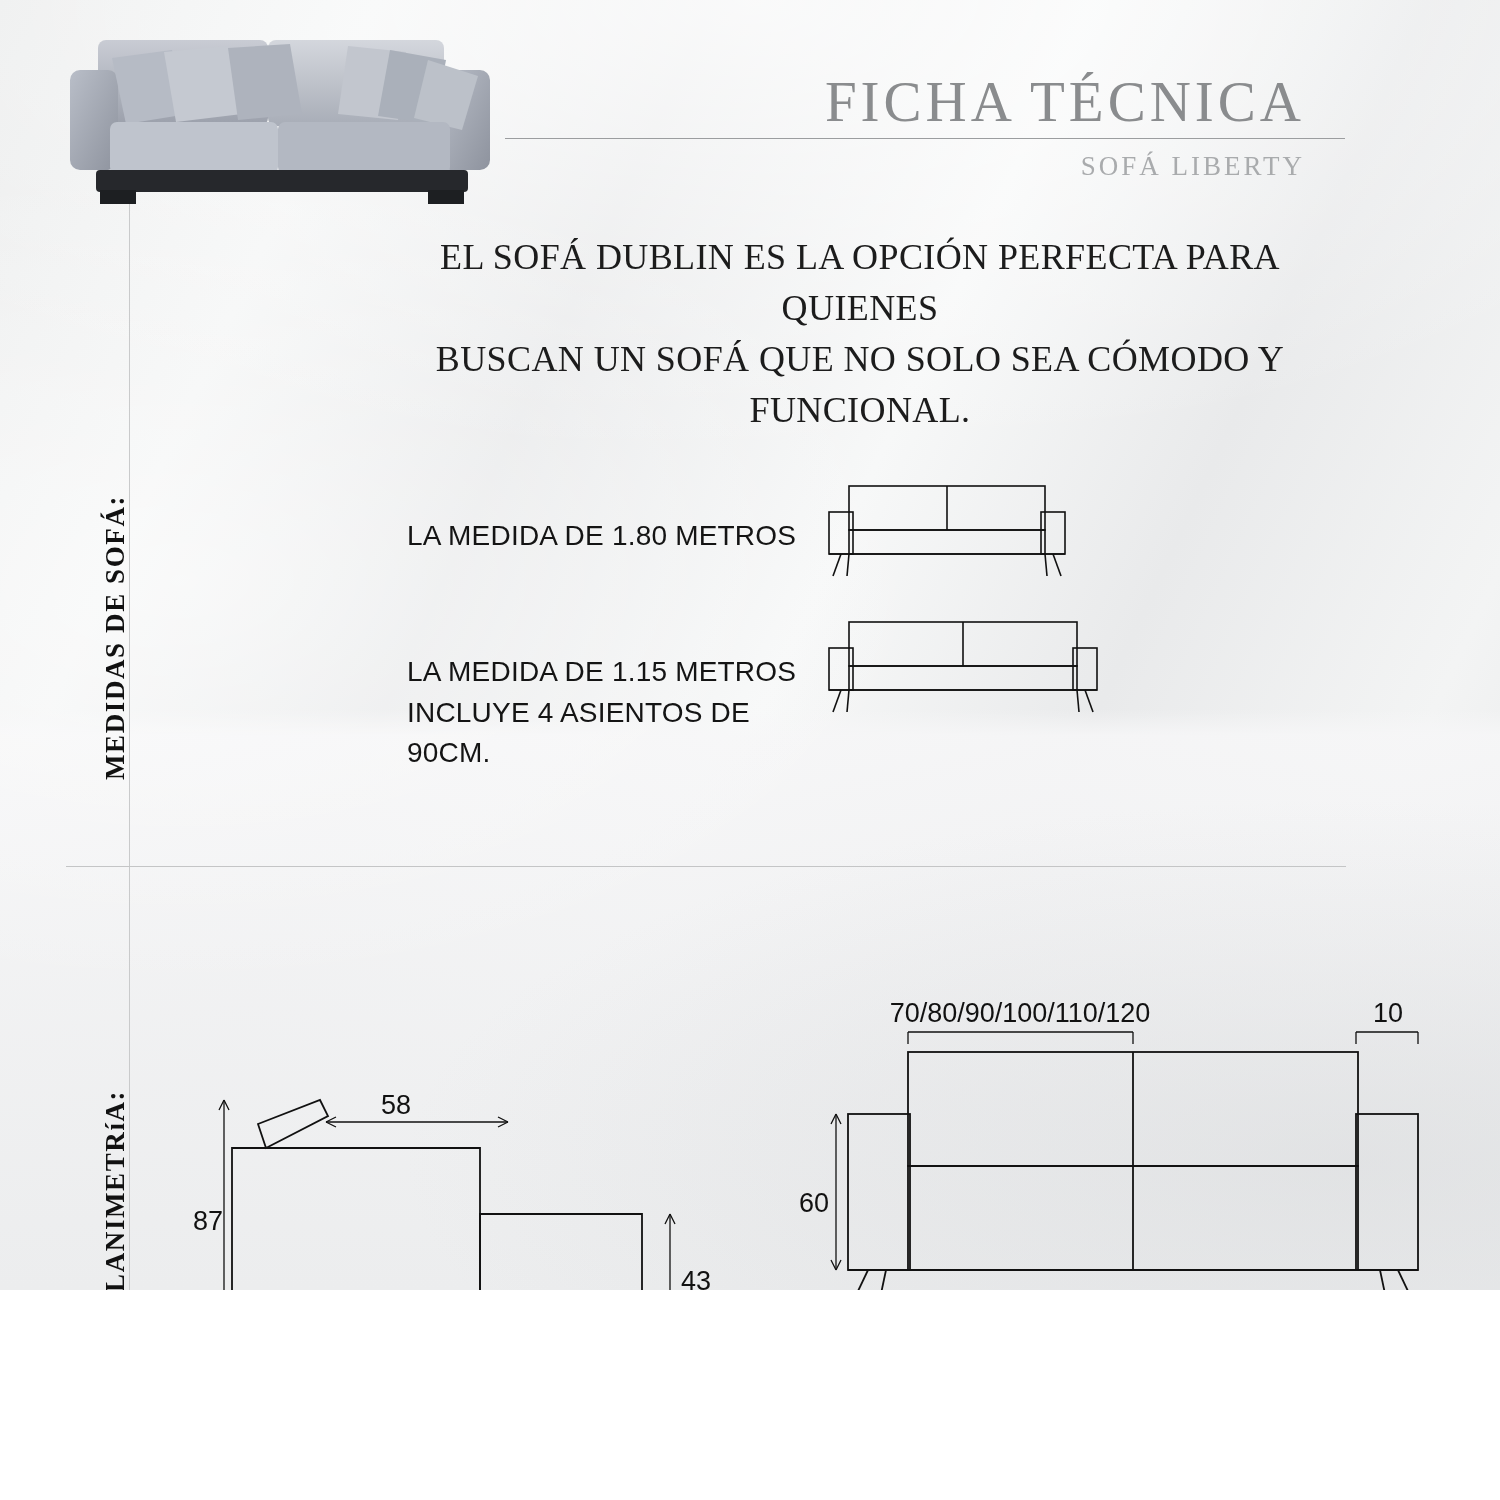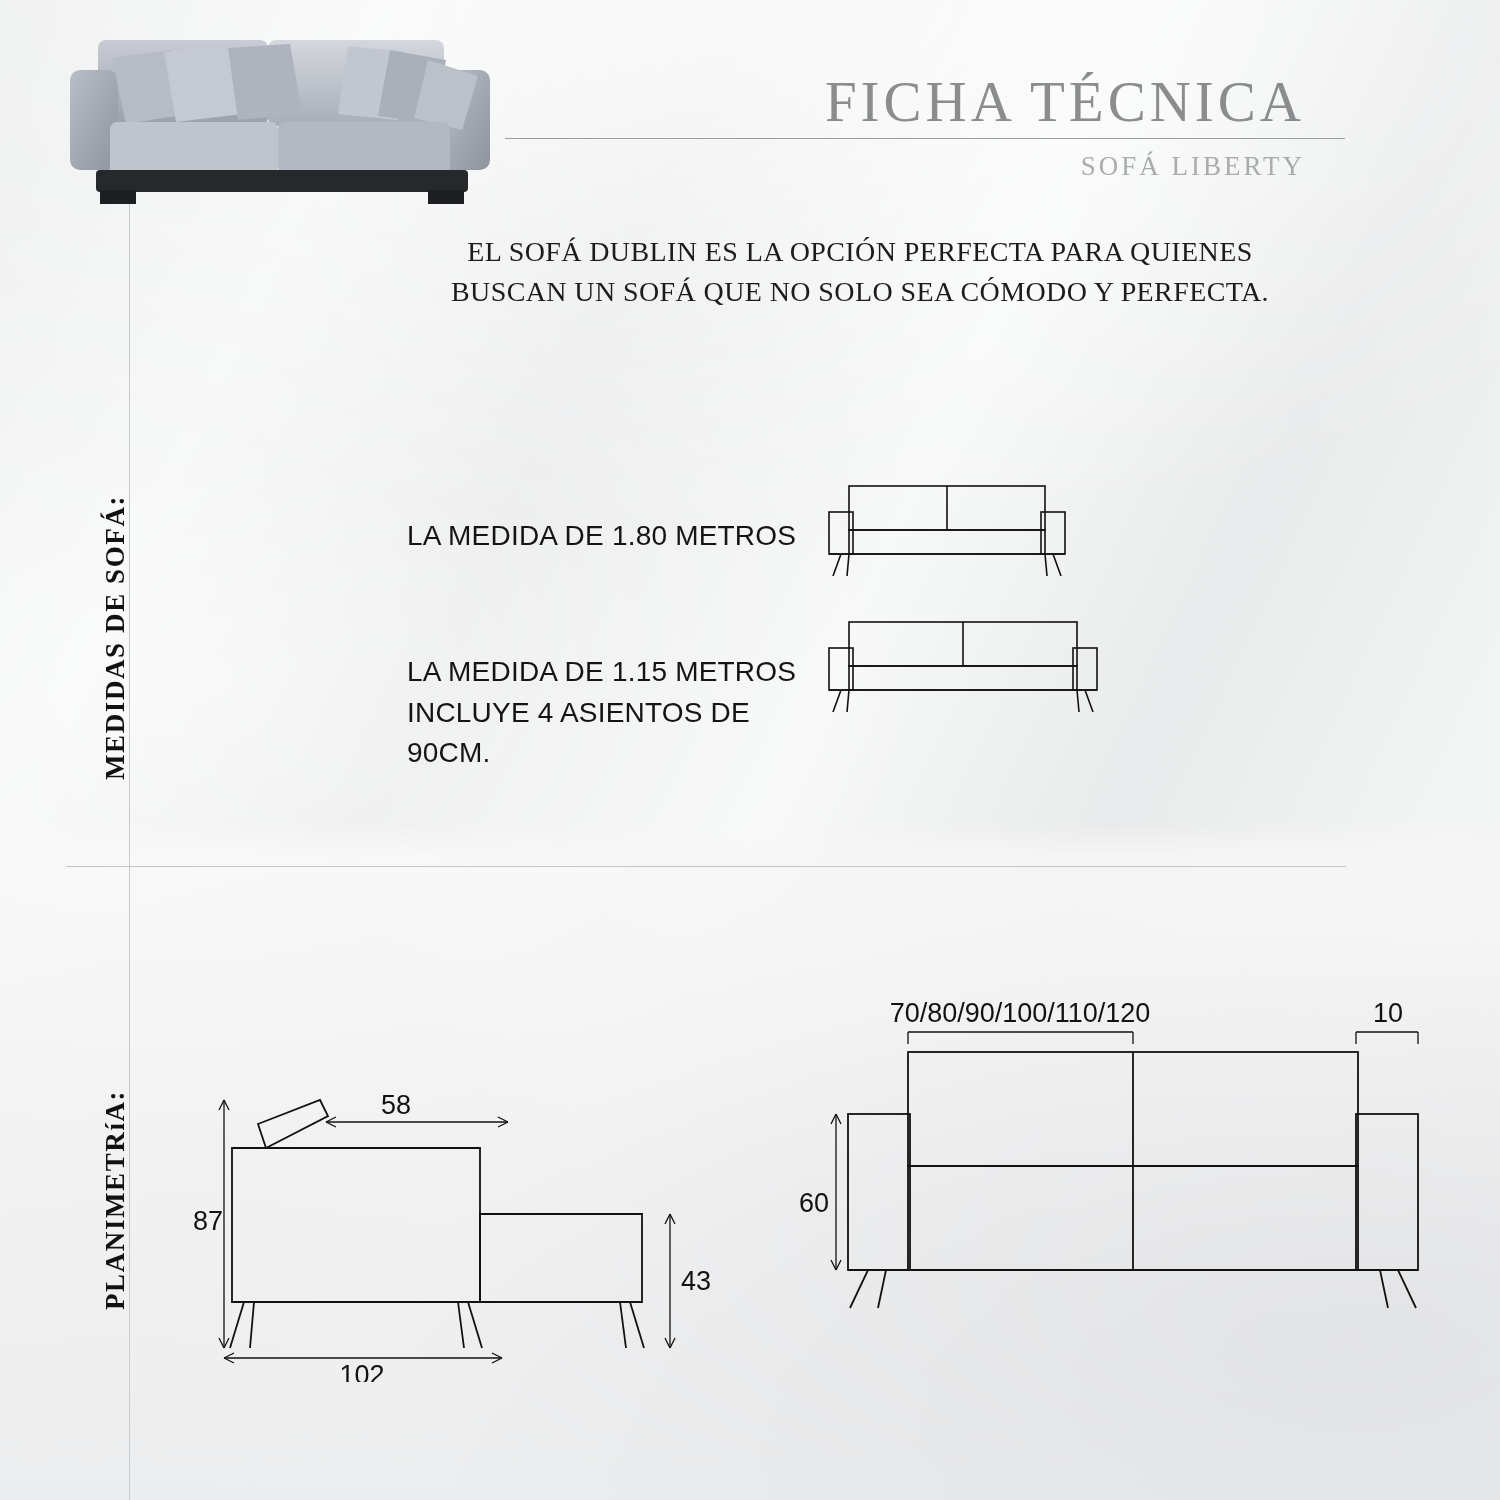--- a/index.html
+++ b/index.html
@@ -9,21 +9,21 @@
   body {
     width: 1500px;
     height: 1500px;
     font-family: "Liberation Sans", sans-serif;
     background: #ffffff;
     overflow: hidden;
   }
   #sheet {
     position: relative;
     width: 1500px;
-    height: 1500px;
+    height: 1290px;
     background:
       linear-gradient(to bottom, rgba(255,255,255,0.0) 0%, rgba(255,255,255,0.0) 55%, rgba(246,246,247,0.9) 57%, rgba(236,237,238,1) 100%),
       linear-gradient(115deg, #eceded 0%, #f4f5f5 18%, #e8e9ea 34%, #f7f8f8 52%, #e9eaeb 68%, #f3f4f4 84%, #e4e5e6 100%);
     overflow: hidden;
   }
   
   #sheet::before {
     content: "";
     position: absolute;
     inset: 0;
@@ -84,21 +84,21 @@
     margin-top: 12px;
     padding-right: 40px;
   }
   .intro {
     position: absolute;
     left: 380px;
     top: 232px;
     width: 960px;
     text-align: center;
     font-family: "Liberation Serif", serif;
-    font-size: 28px;
+    font-size: 36px;
     line-height: 1.42;
     color: #1c1c1c;
     letter-spacing: 0.4px;
   }
   
   .side-label {
     position: absolute;
     left: 0;
     transform-origin: left top;
     transform: rotate(-90deg);
@@ -206,21 +206,21 @@
     </div>
 
     <div class="title-wrap">
       <div class="title-main">FICHA TÉCNICA</div>
       <div class="title-rule"></div>
       <div class="title-sub">SOFÁ LIBERTY</div>
     </div>
 
     <div class="intro">
       <div>EL SOFÁ DUBLIN ES LA OPCIÓN PERFECTA PARA QUIENES</div>
-      <div>BUSCAN UN SOFÁ QUE NO SOLO SEA CÓMODO Y PERFECTA.</div>
+      <div>BUSCAN UN SOFÁ QUE NO SOLO SEA CÓMODO Y FUNCIONAL.</div>
     </div>
   </div>
 
   <div class="side-label" id="label-medidas">MEDIDAS DE SOFÁ:</div>
   <div class="side-label" id="label-planimetria">PLANIMETRíA:</div>
 
   <div class="hrule"></div>
 
   <div class="measure-row" id="measure-row-1">
     <div class="measure-text">

